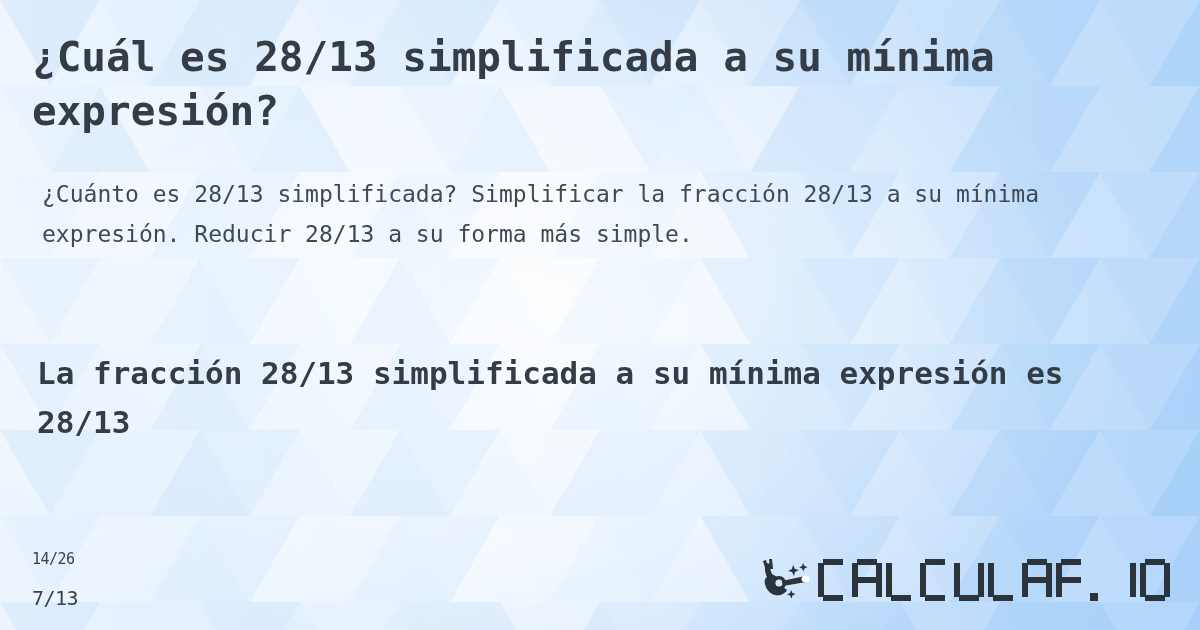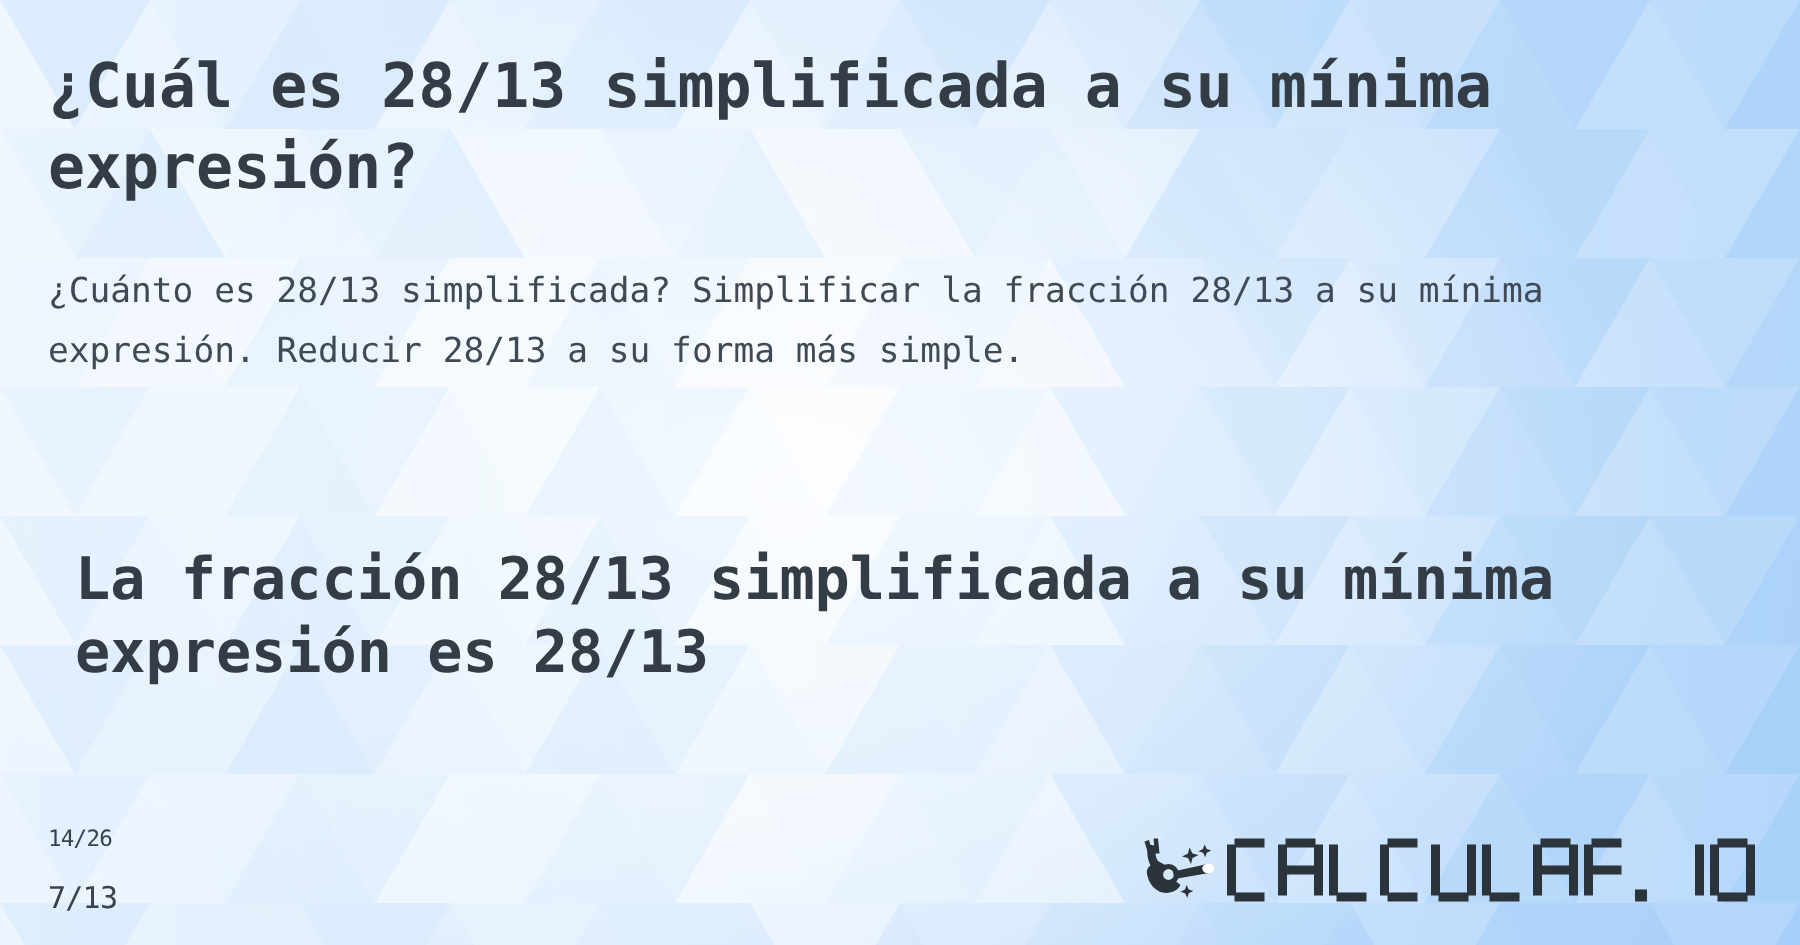--- a/index.html
+++ b/index.html
@@ -52,37 +52,37 @@
     margin: 0;
     font-size: 41px;
     line-height: 54px;
     font-weight: 700;
     letter-spacing: 0px;
     color: #343d46;
   }
 
   .desc {
     position: absolute;
-    left: 32px;
+    left: 42px;
     top: 174px;
     width: 1060px;
     margin: 0;
     font-size: 23px;
     line-height: 40px;
     font-weight: 400;
     color: #3f4a55;
   }
 
   .answer {
     position: absolute;
     left: 32px;
     top: 344px;
     width: 1060px;
-    margin: 18px;
-    font-size: 39px;
+    margin: 5px;
+    font-size: 31px;
     line-height: 49px;
     font-weight: 700;
     color: #343d46;
   }
 
   
   .footer {
     position: absolute;
     left: 0;
     right: 0;

